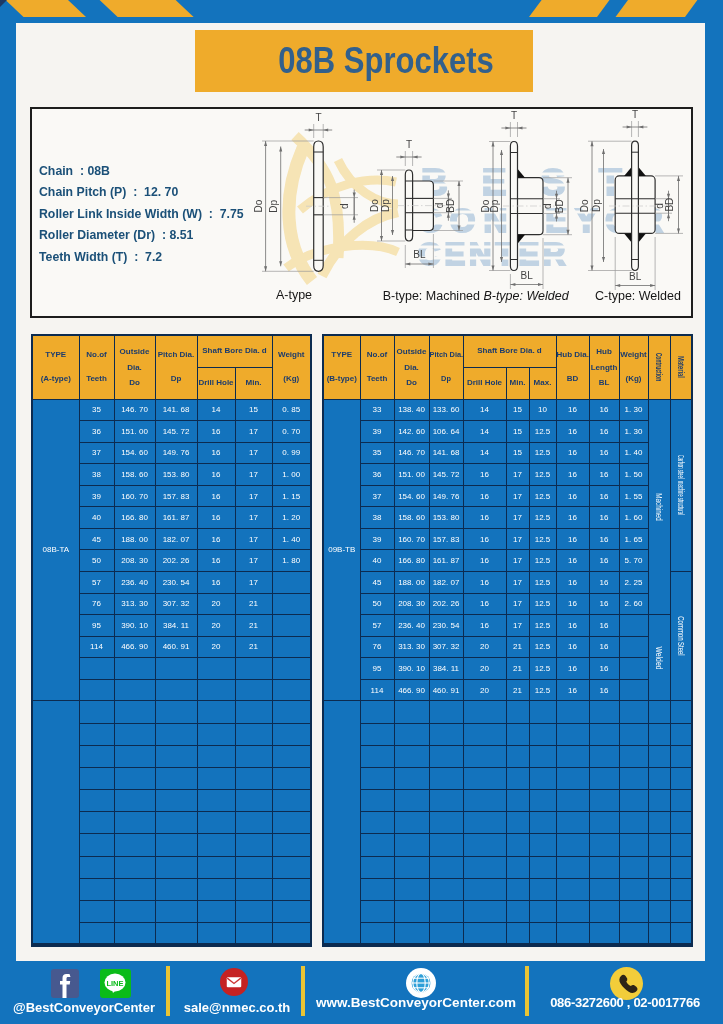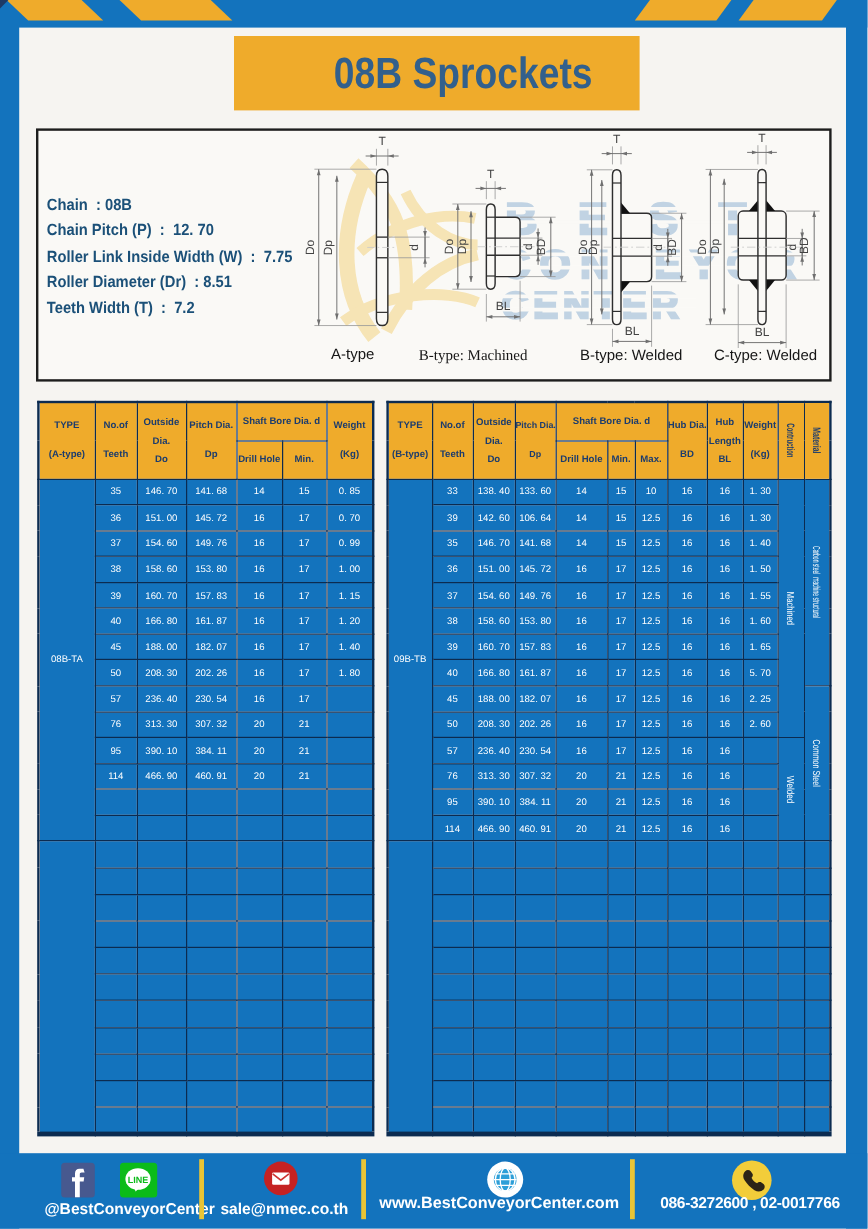--- a/index.html
+++ b/index.html
@@ -316,23 +316,23 @@
 <line x1="655.1" y1="237" x2="655.1" y2="290" stroke="#9a9a9a" stroke-width="0.7"></line>
 <line x1="615.2" y1="285.5" x2="655.1" y2="285.5" stroke="#6f6f6f" stroke-width="0.8"></line>
 <polygon points="615.2,285.5 620.2,283.95 620.2,287.05" fill="#6f6f6f"></polygon>
 <polygon points="655.1,285.5 650.1,283.95 650.1,287.05" fill="#6f6f6f"></polygon>
 <text x="635.1500000000001" y="280" text-anchor="middle" font-size="10" fill="#434343">BL</text>
 </g>
 </svg>
 
 <div style="position:absolute;left:234px;top:288px;width:120px;text-align:center;font-size:12.5px;color:#161616;">A-type</div>
 
-<div style="position:absolute;left:349px;top:289px;width:120px;text-align:left;font-size:12.5px;color:#161616;font-family:Liberation Serif, serif;">B-type: Machined</div>
-
-<div style="position:absolute;left:466px;top:289px;width:120px;text-align:center;font-size:12.5px;color:#161616;">B-type: Welded</div>
+<div style="position:absolute;left:360px;top:289px;width:120px;text-align:right;font-size:12.5px;color:#161616;">B-type: Machined</div>
+
+<div style="position:absolute;left:466px;top:289px;width:120px;text-align:center;font-size:12.5px;color:#161616;font-style:italic;">B-type: Welded</div>
 
 <div style="position:absolute;left:578px;top:289px;width:120px;text-align:center;font-size:12.5px;color:#161616;">C-type: Welded</div>
 
 <table class="tbl" style="left:31px;top:334px;width:279px;">
 <colgroup>
       <col style="width:47px">
       <col style="width:35px">
       <col style="width:41px">
       <col style="width:42px">
       <col style="width:38px">
@@ -913,21 +913,21 @@
 <div style="position:absolute;left:51px;top:969px;width:28px;height:29px;background:#47598f;border-radius:3px"><svg width="28" height="29" viewBox="0 0 28 29">
       <path d="M18.5 5 h-3.2 c-2.4 0-3.8 1.5-3.8 4v3H9v3.6h2.5V29h4V15.6h3.2l.5-3.6h-3.7v-2.4c0-1 .4-1.6 1.6-1.6h2.4z" fill="#fff"></path>
     </svg></div>
 
 <div style="position:absolute;left:100px;top:969px;width:31px;height:29px;background:#0bbb19;border-radius:3px"><svg width="30" height="29" viewBox="0 0 30 29">
       <ellipse cx="15" cy="13.5" rx="10.5" ry="9" fill="#fff"></ellipse>
       <path d="M12 21 l6-2 -5 5 z" fill="#fff"></path>
       <text x="15" y="16.5" text-anchor="middle" font-family="Liberation Sans, sans-serif" font-weight="bold" font-size="7.5" fill="#0bbb19">LINE</text>
     </svg></div>
 
-<div class="ft" style="left:8px;top:1000px;width:152px;margin-left:24px;">@BestConveyorCenter</div>
+<div class="ft" style="left:8px;top:1000px;width:152px;">@BestConveyorCenter</div>
 
 <div style="position:absolute;left:166px;top:966px;width:4px;height:50px;background:#e9c435"></div>
 
 <div style="position:absolute;left:220px;top:968px;width:28px;height:28px;background:#c52222;border-radius:50%"><svg width="28" height="28" viewBox="0 0 29 29">
       <rect x="7" y="9.5" width="15" height="10.5" rx="1.2" fill="#fff"></rect>
       <path d="M7.5 10.5 L14.5 16 L21.5 10.5" fill="none" stroke="#cd3432" stroke-width="1.4"></path>
     </svg></div>
 
 <div class="ft" style="left:174px;top:1000px;width:126px;">sale@nmec.co.th</div>
 

